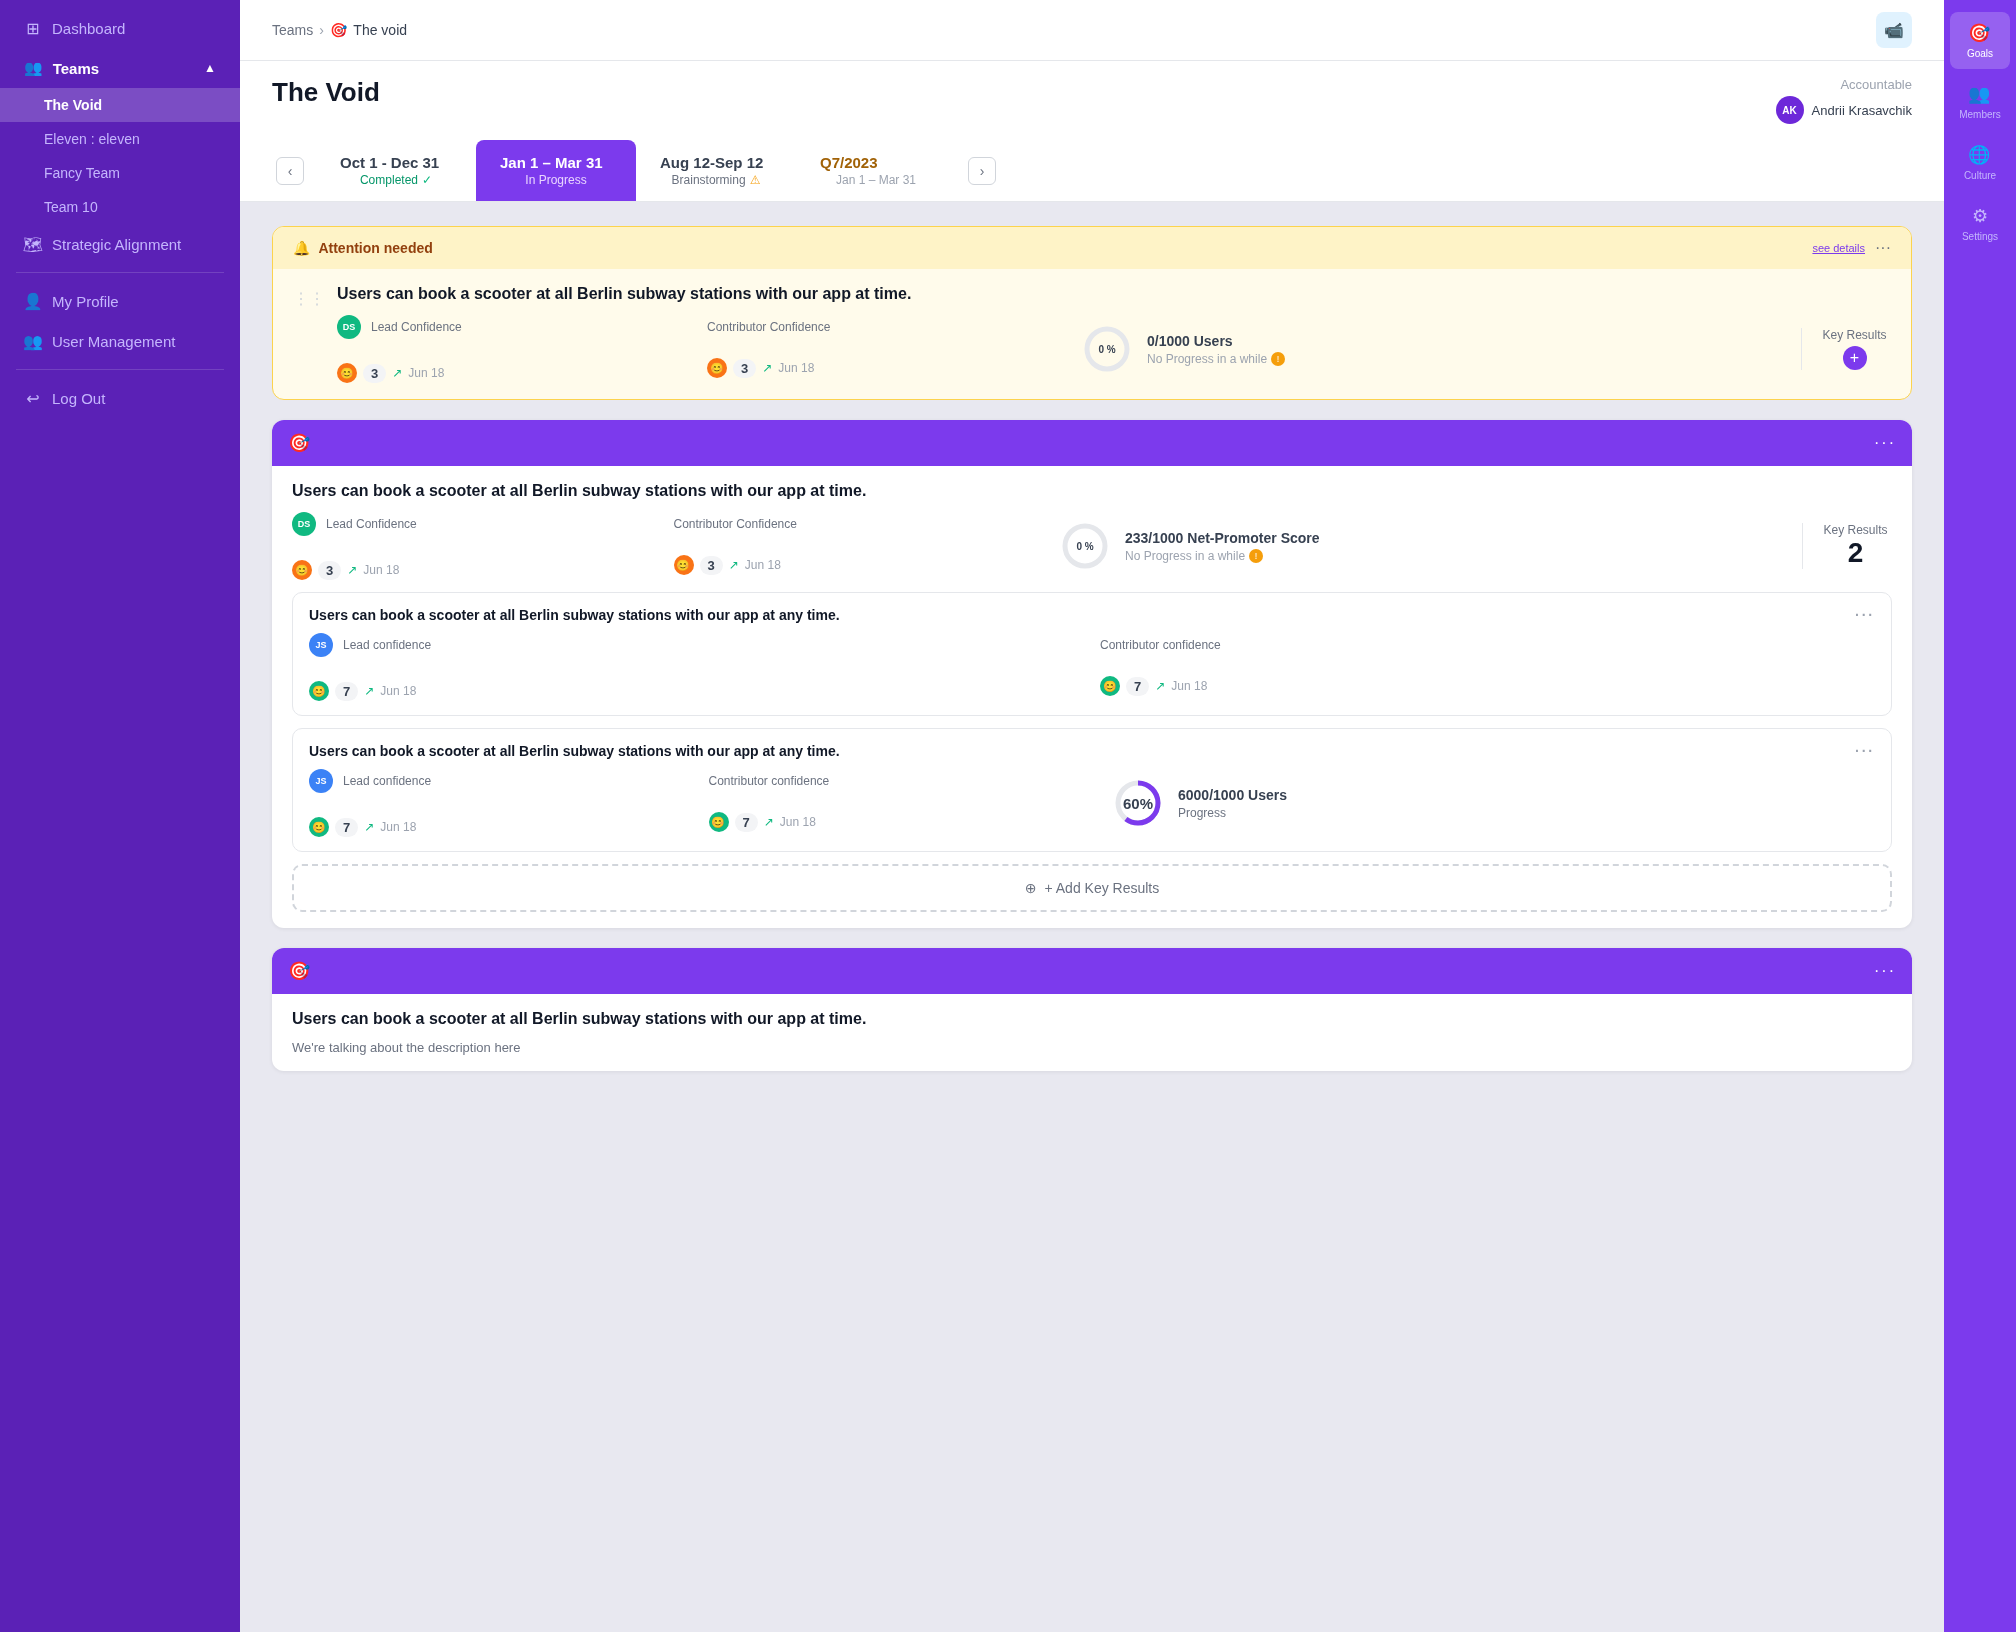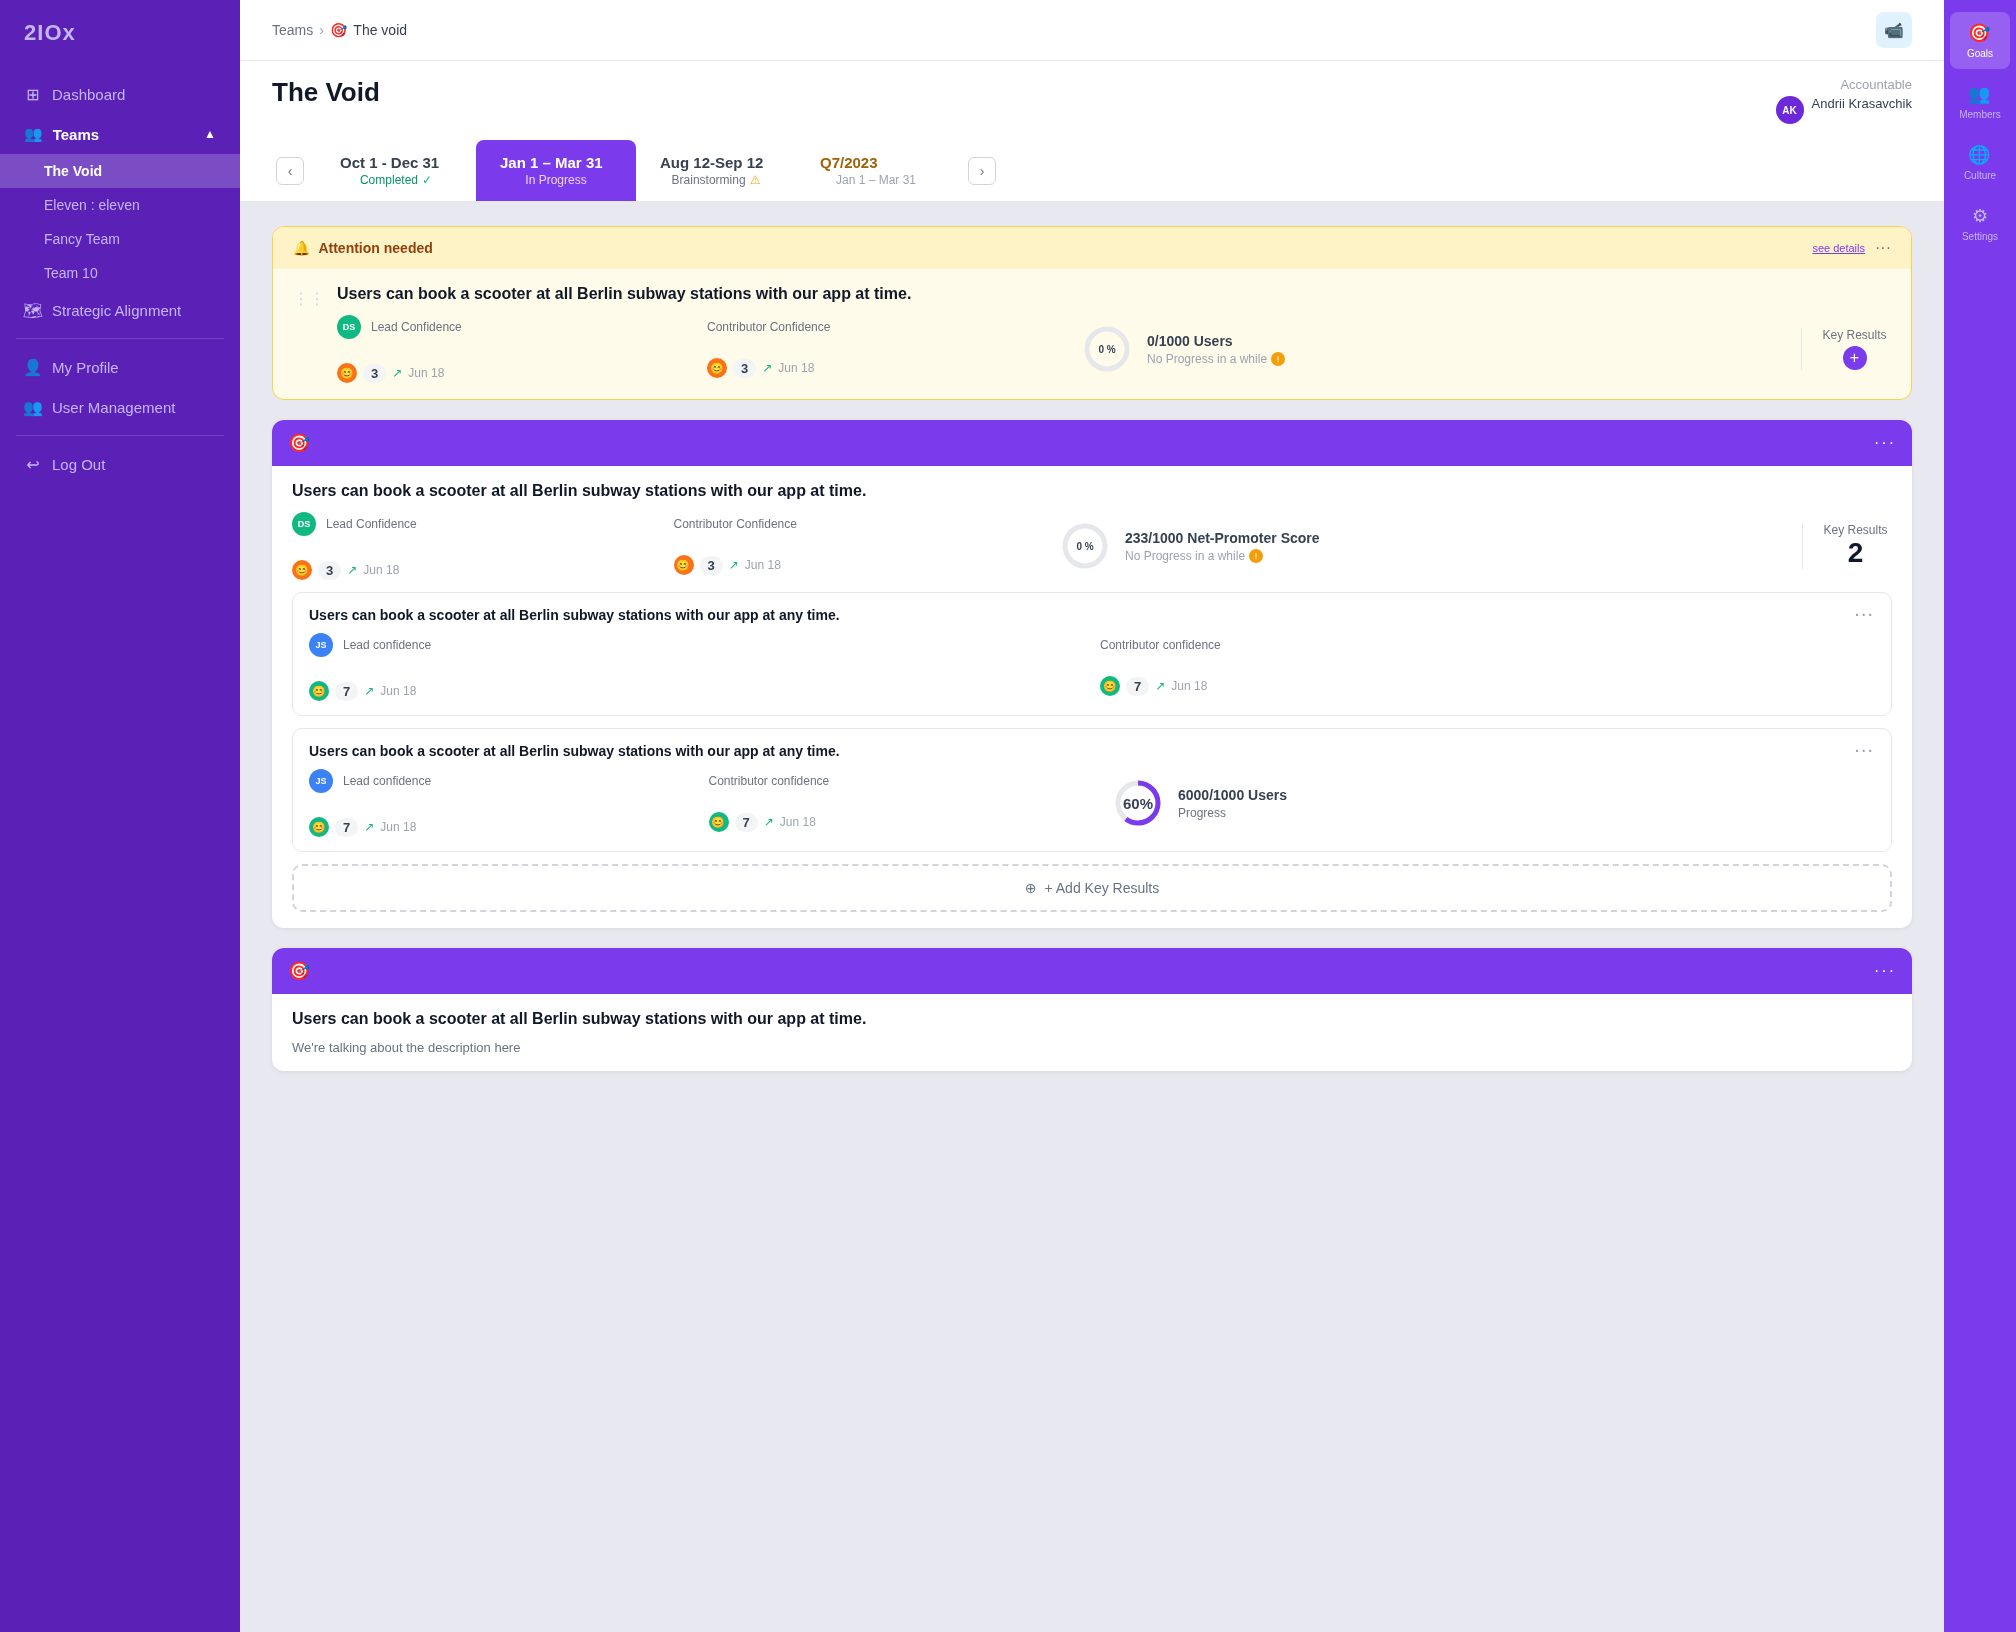--- a/index.html
+++ b/index.html
@@ -68,21 +68,21 @@
     }
     .page-title-row {
       display: flex; align-items: flex-start; justify-content: space-between;
       margin-bottom: 16px;
     }
     .page-title { font-size: 26px; font-weight: 700; color: #111827; }
     .accountable-box {
       display: flex; flex-direction: column; align-items: flex-end; gap: 4px;
     }
     .accountable-label { font-size: 13px; color: #9ca3af; }
-    .accountable-user { display: flex; gap: 8px; font-size: 13px; color: #374151; font-weight: 500; }
+    .accountable-user { display: flex; align-items: center; gap: 8px; font-size: 13px; color: #374151; font-weight: 500; }
     .avatar-ak {
       width: 28px; height: 28px; border-radius: 50%; background: #6d28d9;
       display: flex; align-items: center; justify-content: center;
       font-size: 10px; font-weight: 700; color: white;
     }
 
     
     .period-tabs {
       display: flex; align-items: center; gap: 0;
       padding: 0 8px;
@@ -219,23 +219,20 @@
     .center-area {
       flex: 1;
       display: flex;
       flex-direction: column;
     }
   </style>
 </head>
 <body>
 
 <div class="sidebar">
-  <div class="sidebar-logo">
-    <span>2</span><span style="color:#c4b5fd">I</span><span>O</span><span style="color:#c4b5fd">x</span>
-  </div>
   <nav class="sidebar-nav">
     <div class="sidebar-item">
       <span class="icon">⊞</span>
       <span>Dashboard</span>
     </div>
     <div class="sidebar-teams-header">
       <div style="display:flex;align-items:center;gap:10px">
         <span class="icon">👥</span>
         <span>Teams</span>
       </div>

